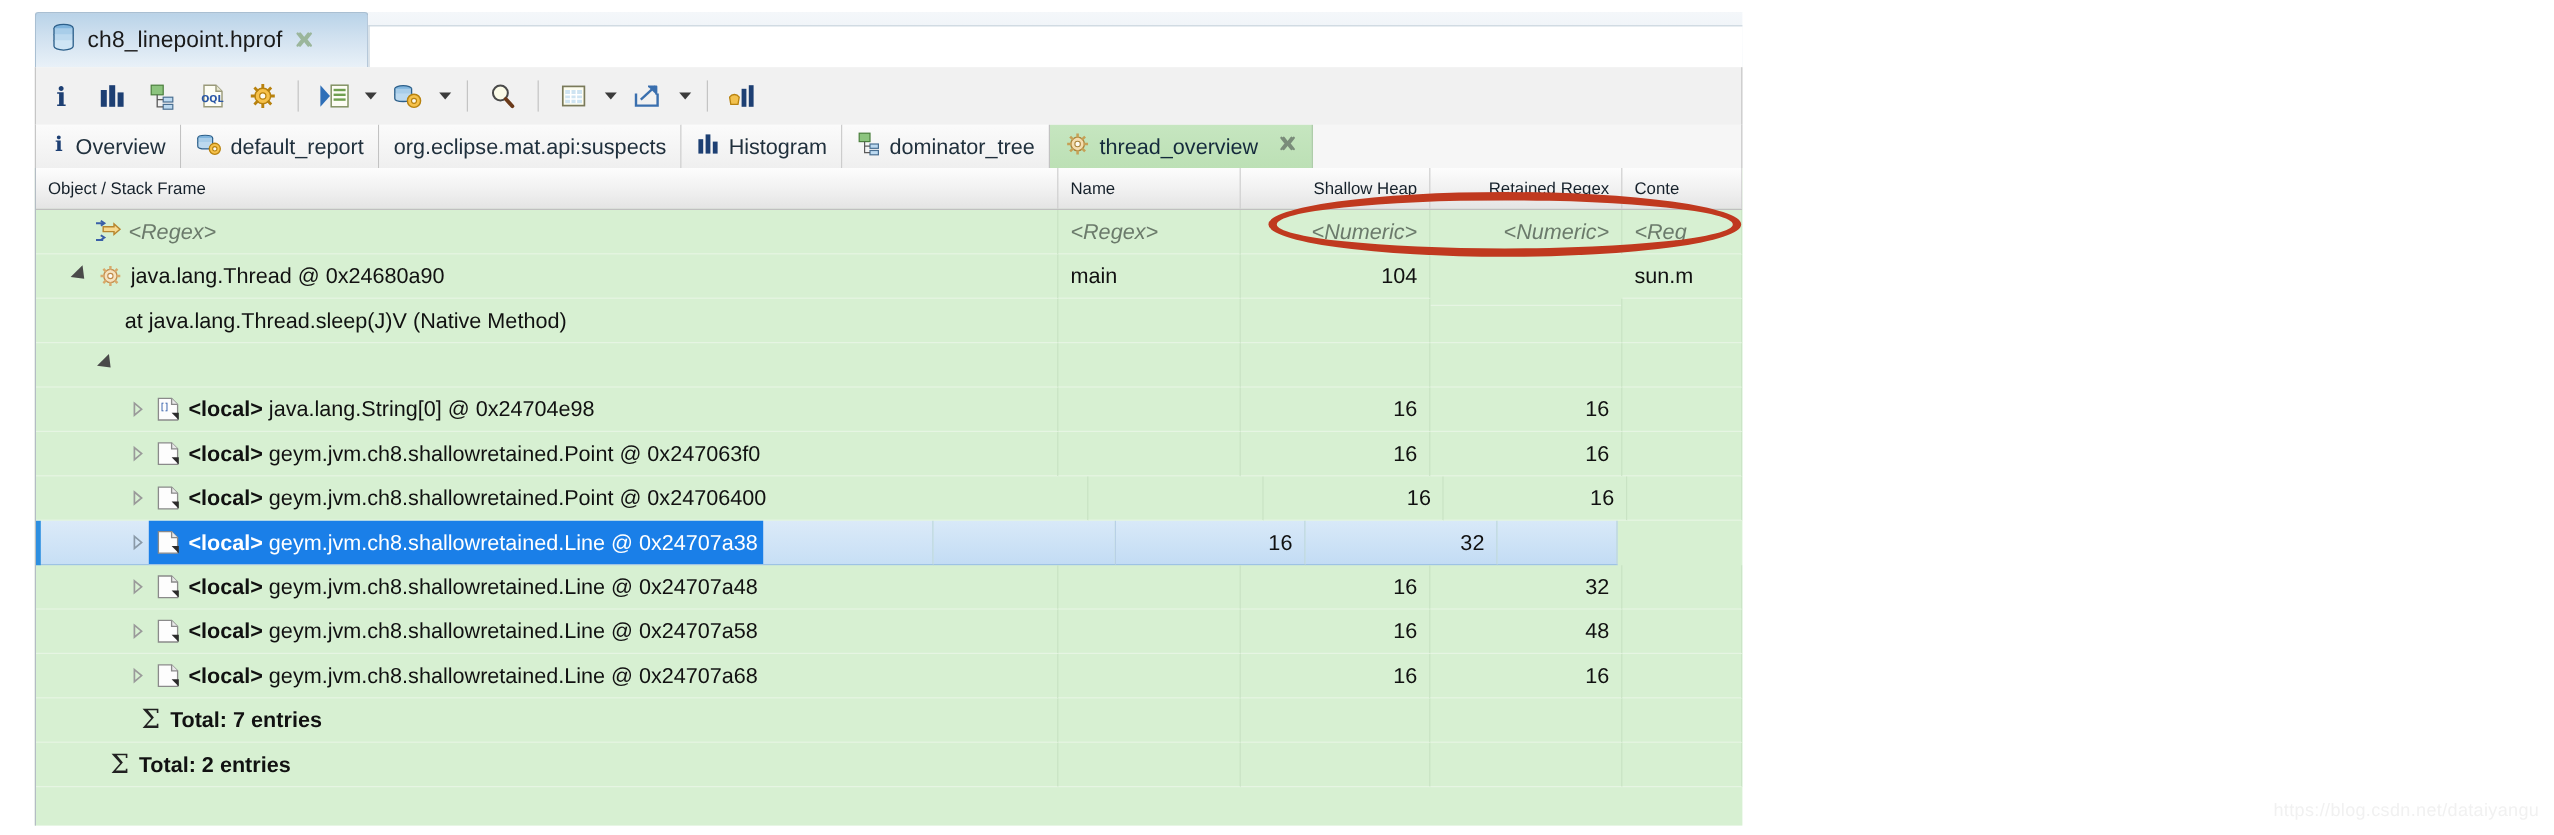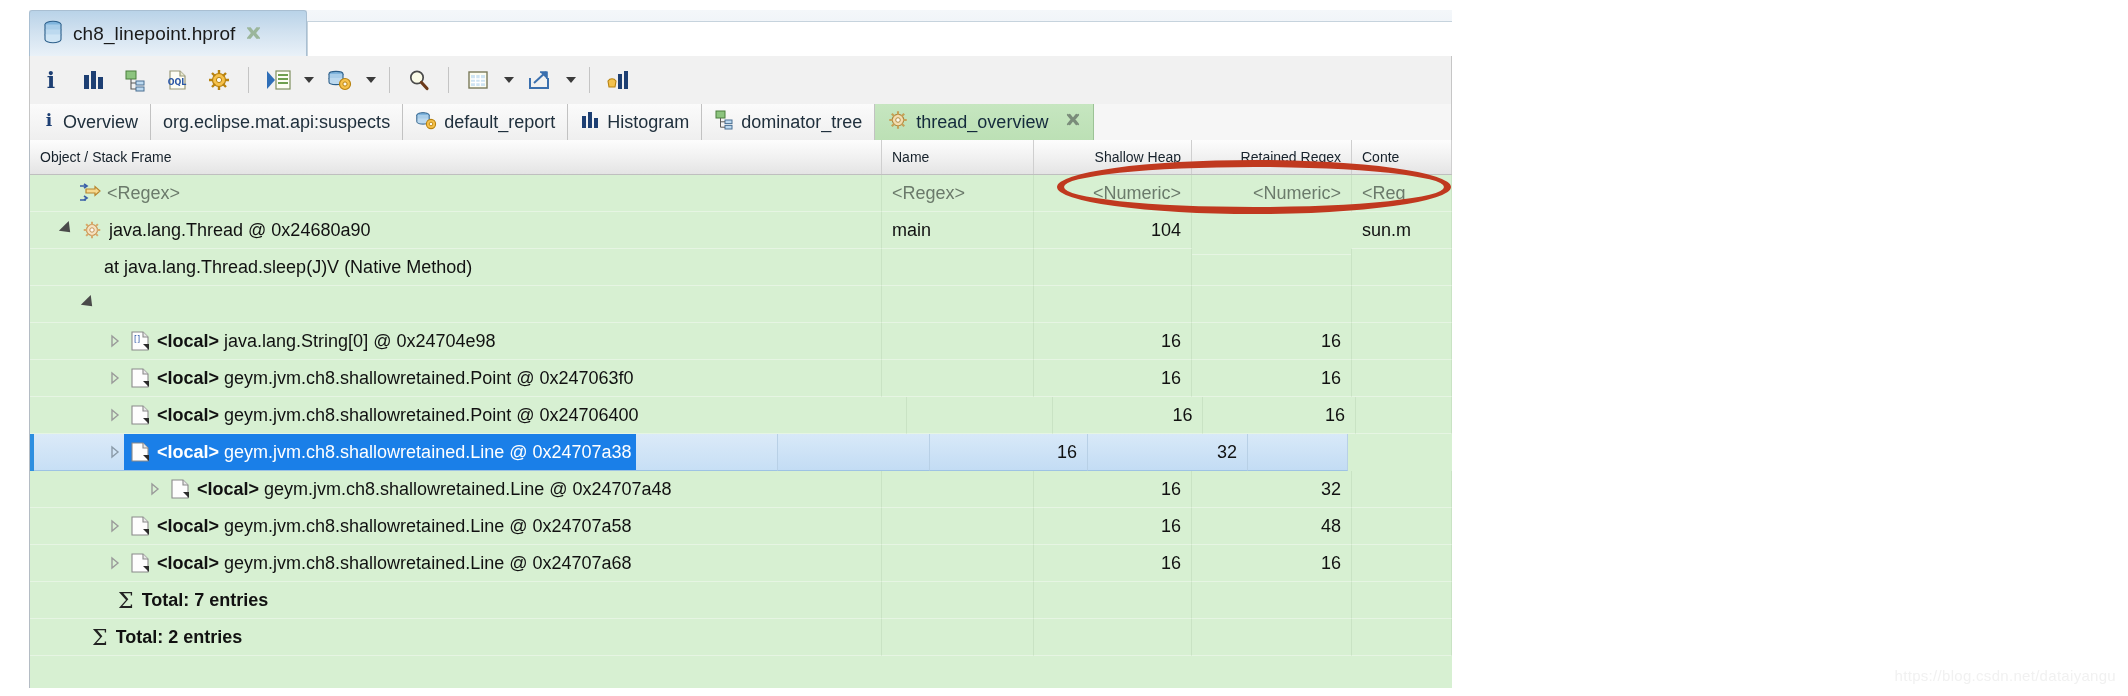--- a/index.html
+++ b/index.html
@@ -109,21 +109,21 @@
     border-right:1px solid #c9e3c4;
     border-bottom:1px solid #e6f5e3;
     display:flex;align-items:center;
     font-size:18px;color:#111111;white-space:nowrap;overflow:hidden;
     padding:0 10px;
   }
   .row .cell.num{justify-content:flex-end;}
   .row .cell.first{
     border-right:1px solid #c9e3c4;padding:0;
   }
-  .row.filter .cell{color:#6b7a6b;}
+  .row.filter .cell{color:#6b7a6b;font-style:italic;}
   .row.sel .cell{
     background:linear-gradient(to bottom,#d8e9f8 0%,#c3dcf4 100%);
     border-right:1px solid #b8d0e6;border-bottom:1px solid #9ec3e4;
     color:#111;
   }
   .row.sel .cell.first{
     background:linear-gradient(to bottom,#dbeaf8 0%,#c7dff5 100%);
   }
   .row.sel .name-hl{
     background:#1a7fe8;color:#ffffff;padding:2px 4px;margin:0 -4px;
@@ -295,34 +295,34 @@
     <div class="vtab">
       <span>
         <svg width="14" height="20" viewBox="0 0 14 20">
             <text x="7" y="16" font-family="DejaVu Serif, serif" font-size="17" font-weight="bold" fill="#1d3f73" text-anchor="middle">i</text>
           </svg>
       </span>
       <span class="vlabel">Overview</span>
     </div>
 
     <div class="vtab">
-      <span class="vlabel">org.eclipse.mat.api:suspects</span>
-    </div>
-
-    <div class="vtab">
       <span>
         <svg width="22" height="20" viewBox="0 0 22 20">
           <ellipse cx="8" cy="5" rx="6.2" ry="2.3" fill="#7fb4dd" stroke="#2c5f8a" stroke-width="1"></ellipse>
           <path d="M1.8 5v3.4c0 1.3 2.8 2.3 6.2 2.3s6.2-1 6.2-2.3V5" fill="#a8cde9" stroke="#2c5f8a" stroke-width="1"></path>
           <path d="M1.8 8.4v3.4c0 1.3 2.8 2.3 6.2 2.3s6.2-1 6.2-2.3V8.4" fill="#bcd9ef" stroke="#2c5f8a" stroke-width="1"></path>
           <circle cx="16" cy="14" r="4.6" fill="#f6c14a" stroke="#b8820f" stroke-width="1.1"></circle>
           <circle cx="16" cy="14" r="1.8" fill="#fdfbf0" stroke="#b8820f" stroke-width=".9"></circle>
         </svg>
       </span>
       <span class="vlabel">default_report</span>
+    </div>
+
+    <div class="vtab">
+      <span class="vlabel">org.eclipse.mat.api:suspects</span>
     </div>
 
     <div class="vtab">
       <span>
         <svg width="20" height="20" viewBox="0 0 20 20">
           <rect x="2" y="6" width="4" height="12" fill="#1d3f73"></rect>
           <rect x="8" y="2" width="4" height="16" fill="#1d3f73"></rect>
           <rect x="14" y="8" width="4" height="10" fill="#1d3f73"></rect>
         </svg>
       </span>
@@ -535,21 +535,21 @@
         </div>
       </div>
       <div class="cell" style="width:152px;"></div>
       <div class="cell num" style="width:158px;">16</div>
       <div class="cell num" style="width:160px;">32</div>
       <div class="cell" style="width:100px;"></div>
     </div>
 
     <div class="row">
       <div class="cell first" style="width:852px;">
-        <div class="fcell" style="padding-left:112px;">
+        <div class="fcell" style="padding-left:72px;">
           <span class="twisty">
             <svg width="12" height="14" viewBox="0 0 12 14">
                 <path d="M3 2 L9 7 L3 12 Z" fill="none" stroke="#9a9a9a" stroke-width="1.4"></path>
               </svg>
           </span>
           <span class="ticon">
             <svg width="22" height="22" viewBox="0 0 22 22">
               <path d="M3 2h11l5 5v13H3z" fill="#fdfdfd" stroke="#8a8a8a" stroke-width="1.1"></path>
               <path d="M14 2v5h5" fill="#e8e8e8" stroke="#8a8a8a" stroke-width="1.1"></path>
               <path d="M14 14h6v6z" fill="#2b2b2b"></path>

